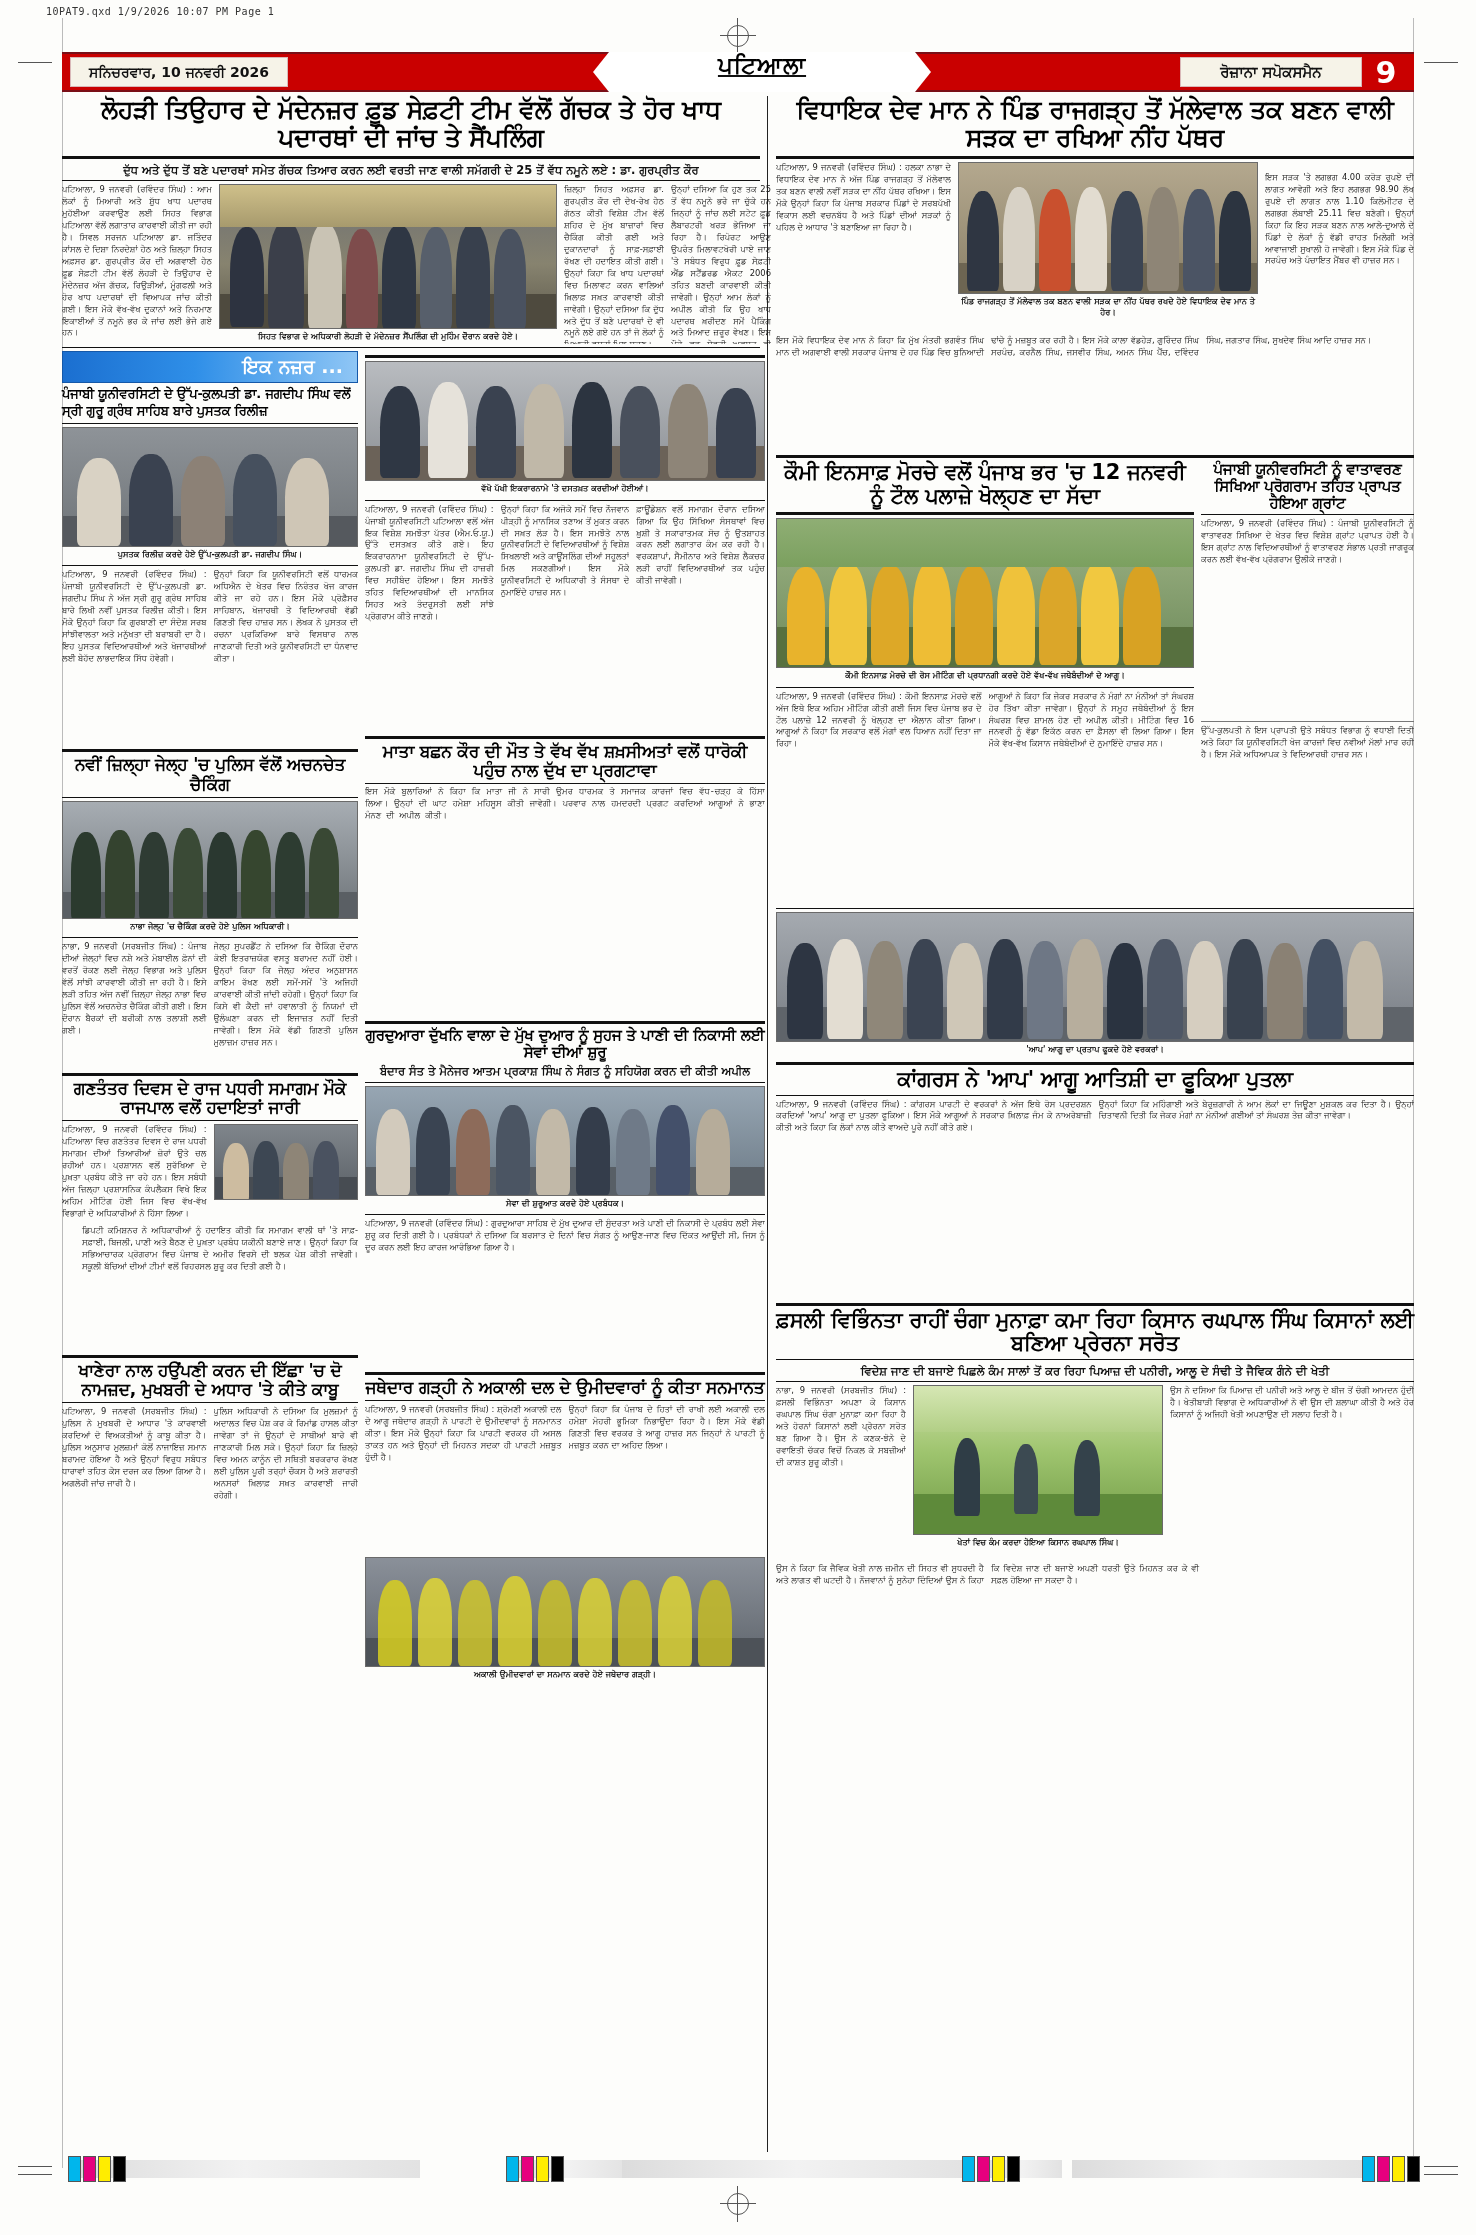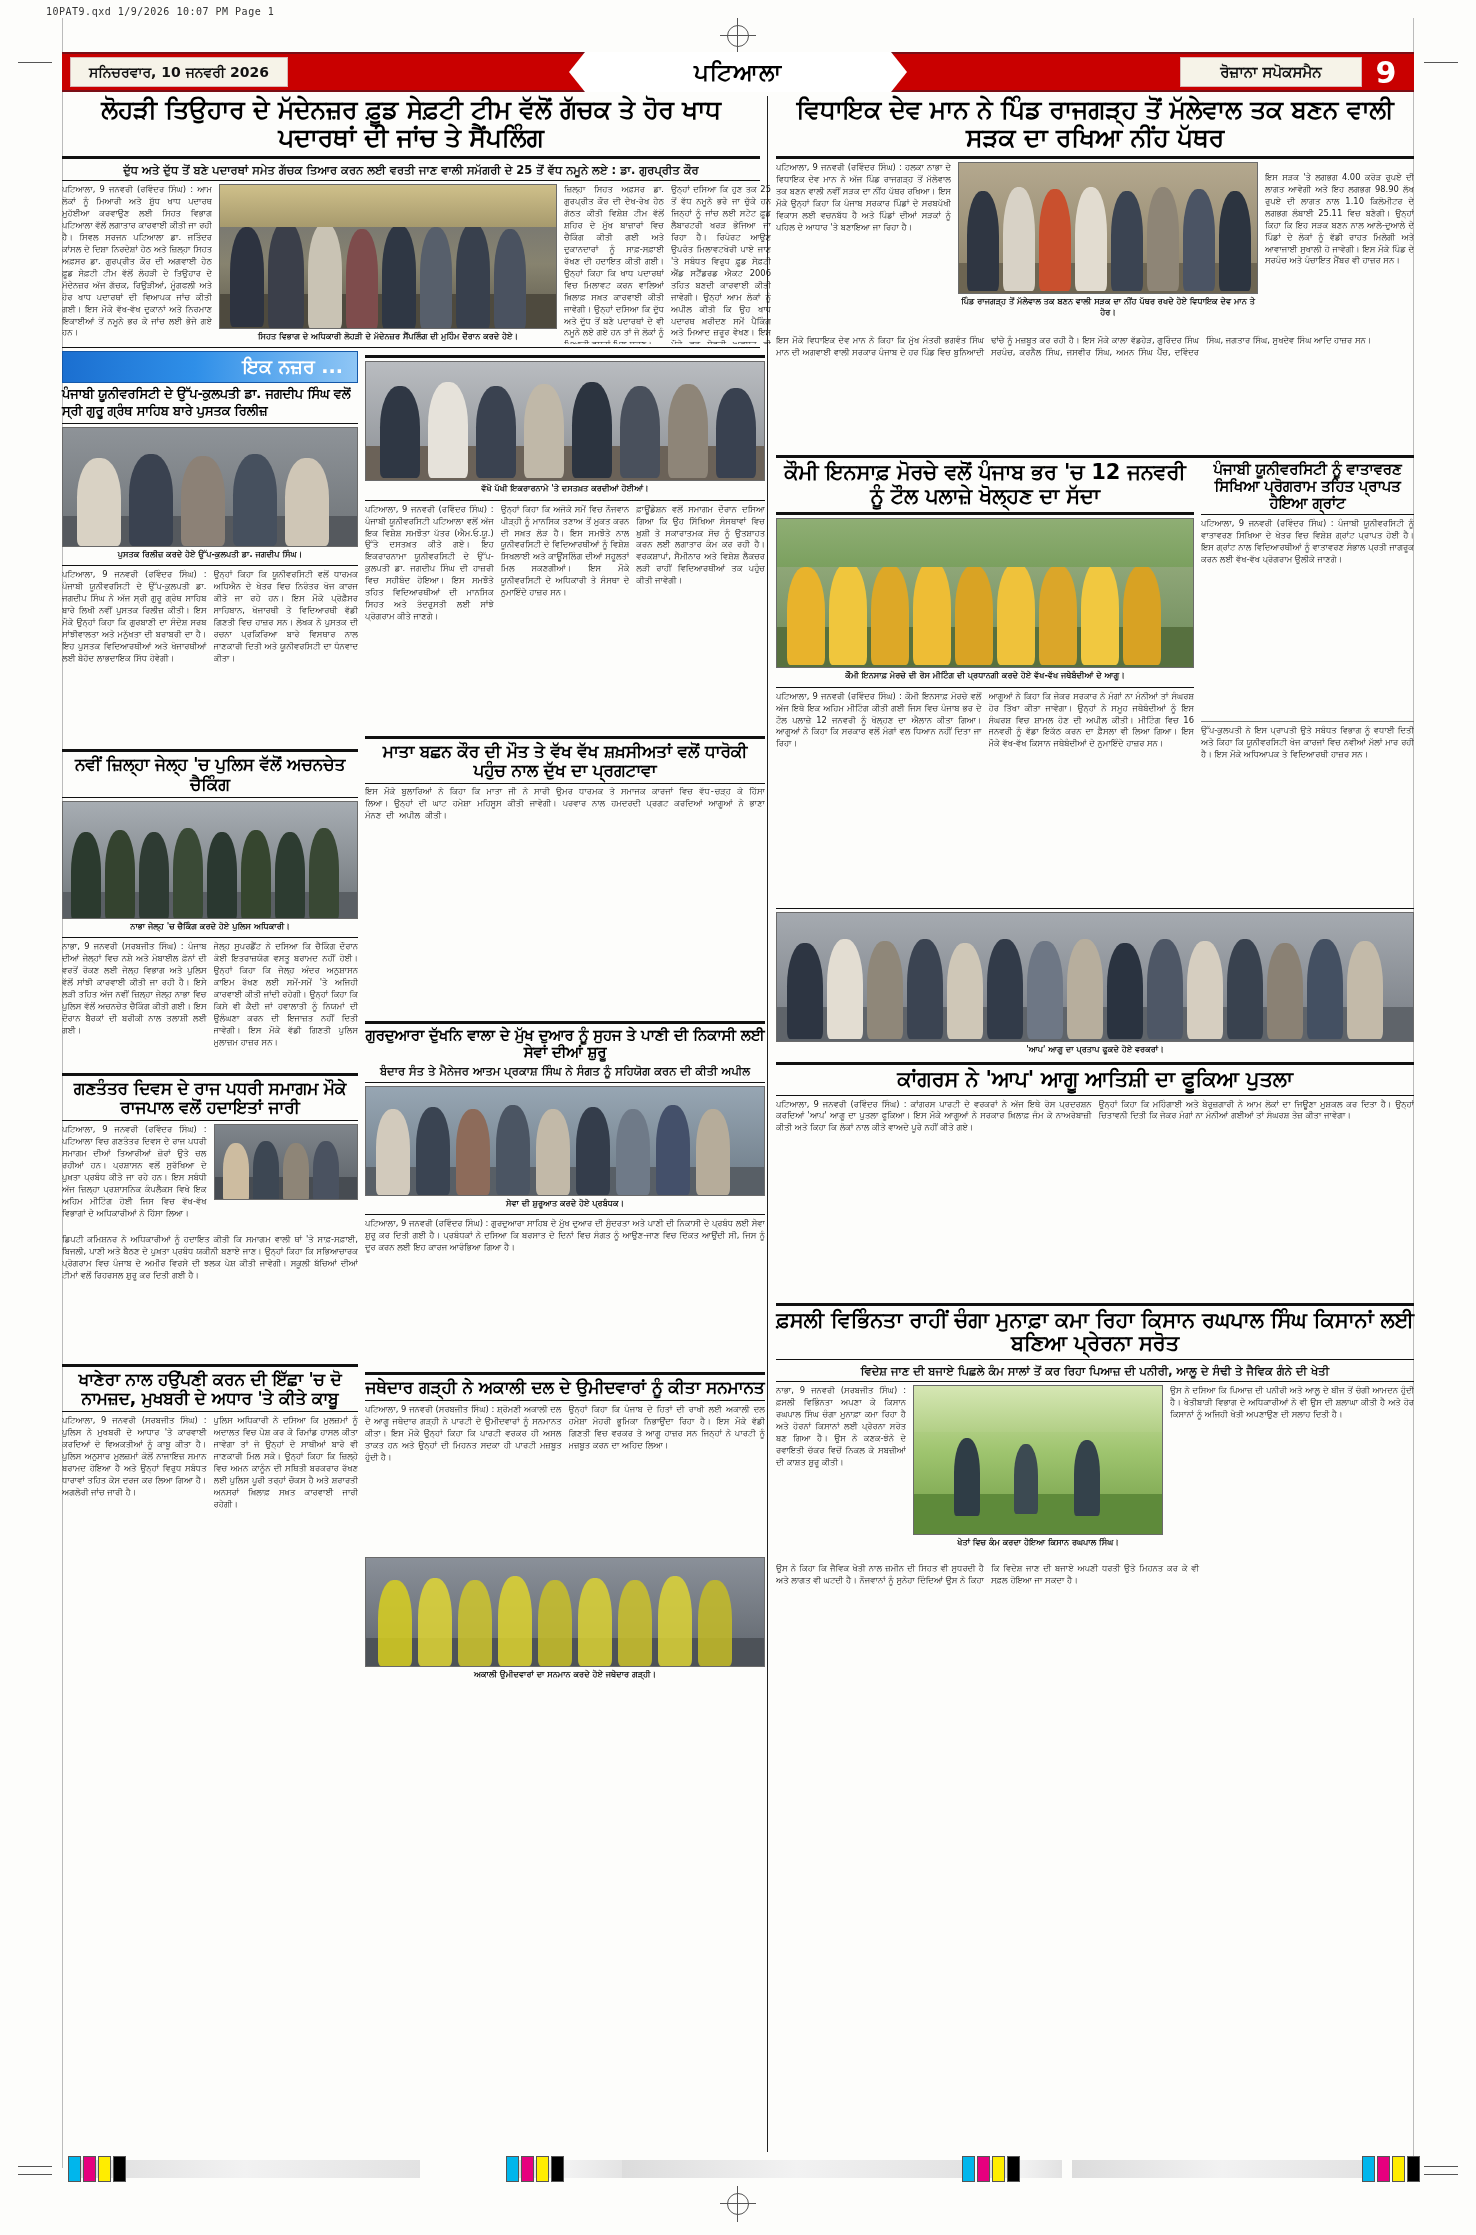--- a/index.html
+++ b/index.html
@@ -34,22 +34,22 @@
 
   
   .masthead {
     position:absolute; left:62px; top:52px; width:1352px; height:40px;
   }
   .mast-red {
     position:absolute; inset:0; background:#c90000;
     border-top:2px solid #7a0f17; border-bottom:2px solid #7a0f17;
   }
   .mast-center {
-    position:absolute; left:523px; top:0; width:306px; height:100%;
-    background:#fff; display:flex; align-items:center; justify-content:center;
+    position:absolute; left:547px; top:0; width:306px; height:100%;
+    background:#fff; display:flex; align-items:flex-start; justify-content:center;text-decoration:underline;
   }
   .mast-center:before, .mast-center:after {
     content:""; position:absolute; top:0; width:0; height:0;
     border-top:20px solid transparent; border-bottom:20px solid transparent;
   }
   .mast-center:before { left:-16px; border-right:16px solid #fff; }
   .mast-center:after  { right:-16px; border-left:16px solid #fff; }
   .mast-title {
     font-size:23px; font-weight:bold; letter-spacing:1px; color:#000;
     position:relative; z-index:3;
@@ -268,21 +268,21 @@
             <div class="col">
               <div class="photo" style="height:76px; background:linear-gradient(180deg,#7f858b,#5a6066);">
                 <div class="ground" style="height:22px; background:#474c52;"></div>
                 <div class="fig" style="left:8px; top:18px; width:26px; height:58px; background:#cdbca0;"></div>
                 <div class="fig" style="left:38px; top:16px; width:26px; height:60px; background:#3d4753;"></div>
                 <div class="fig" style="left:68px; top:18px; width:26px; height:58px; background:#8e8577;"></div>
                 <div class="fig" style="left:98px; top:16px; width:26px; height:60px; background:#4a5260;"></div>
               </div>
             </div>
           </div>
-          <div class="body-text" style="height:126px; margin-top:14px;">ਡਿਪਟੀ ਕਮਿਸ਼ਨਰ ਨੇ ਅਧਿਕਾਰੀਆਂ ਨੂੰ ਹਦਾਇਤ ਕੀਤੀ ਕਿ ਸਮਾਗਮ ਵਾਲੀ ਥਾਂ 'ਤੇ ਸਾਫ਼-ਸਫ਼ਾਈ, ਬਿਜਲੀ, ਪਾਣੀ ਅਤੇ ਬੈਠਣ ਦੇ ਪੁਖ਼ਤਾ ਪ੍ਰਬੰਧ ਯਕੀਨੀ ਬਣਾਏ ਜਾਣ। ਉਨ੍ਹਾਂ ਕਿਹਾ ਕਿ ਸਭਿਆਚਾਰਕ ਪ੍ਰੋਗਰਾਮ ਵਿਚ ਪੰਜਾਬ ਦੇ ਅਮੀਰ ਵਿਰਸੇ ਦੀ ਝਲਕ ਪੇਸ਼ ਕੀਤੀ ਜਾਵੇਗੀ। ਸਕੂਲੀ ਬੱਚਿਆਂ ਦੀਆਂ ਟੀਮਾਂ ਵਲੋਂ ਰਿਹਰਸਲ ਸ਼ੁਰੂ ਕਰ ਦਿਤੀ ਗਈ ਹੈ।</div>
+          <div class="body-text" style="height:126px; margin-top:5px;padding-left:20px;">ਡਿਪਟੀ ਕਮਿਸ਼ਨਰ ਨੇ ਅਧਿਕਾਰੀਆਂ ਨੂੰ ਹਦਾਇਤ ਕੀਤੀ ਕਿ ਸਮਾਗਮ ਵਾਲੀ ਥਾਂ 'ਤੇ ਸਾਫ਼-ਸਫ਼ਾਈ, ਬਿਜਲੀ, ਪਾਣੀ ਅਤੇ ਬੈਠਣ ਦੇ ਪੁਖ਼ਤਾ ਪ੍ਰਬੰਧ ਯਕੀਨੀ ਬਣਾਏ ਜਾਣ। ਉਨ੍ਹਾਂ ਕਿਹਾ ਕਿ ਸਭਿਆਚਾਰਕ ਪ੍ਰੋਗਰਾਮ ਵਿਚ ਪੰਜਾਬ ਦੇ ਅਮੀਰ ਵਿਰਸੇ ਦੀ ਝਲਕ ਪੇਸ਼ ਕੀਤੀ ਜਾਵੇਗੀ। ਸਕੂਲੀ ਬੱਚਿਆਂ ਦੀਆਂ ਟੀਮਾਂ ਵਲੋਂ ਰਿਹਰਸਲ ਸ਼ੁਰੂ ਕਰ ਦਿਤੀ ਗਈ ਹੈ।</div>
         </div>
 
         <div class="rule-thick"></div>
         <div>
           <div class="hl hl-md">ਖਾਣੇਰਾ ਨਾਲ ਹਉਂਪਣੀ ਕਰਨ ਦੀ ਇੱਛਾ 'ਚ ਦੋ ਨਾਮਜ਼ਦ, ਮੁਖਬਰੀ ਦੇ ਅਧਾਰ 'ਤੇ ਕੀਤੇ ਕਾਬੂ</div>
           <div class="rule-thin"></div>
           <div class="cols">
             <div class="col">
                 <div class="body-text" style="height:310px;">ਪਟਿਆਲਾ, 9 ਜਨਵਰੀ (ਸਰਬਜੀਤ ਸਿੰਘ) : ਪੁਲਿਸ ਨੇ ਮੁਖਬਰੀ ਦੇ ਆਧਾਰ 'ਤੇ ਕਾਰਵਾਈ ਕਰਦਿਆਂ ਦੋ ਵਿਅਕਤੀਆਂ ਨੂੰ ਕਾਬੂ ਕੀਤਾ ਹੈ। ਪੁਲਿਸ ਅਨੁਸਾਰ ਮੁਲਜ਼ਮਾਂ ਕੋਲੋਂ ਨਾਜਾਇਜ਼ ਸਮਾਨ ਬਰਾਮਦ ਹੋਇਆ ਹੈ ਅਤੇ ਉਨ੍ਹਾਂ ਵਿਰੁਧ ਸਬੰਧਤ ਧਾਰਾਵਾਂ ਤਹਿਤ ਕੇਸ ਦਰਜ ਕਰ ਲਿਆ ਗਿਆ ਹੈ। ਅਗਲੇਰੀ ਜਾਂਚ ਜਾਰੀ ਹੈ।</div>
               </div>

